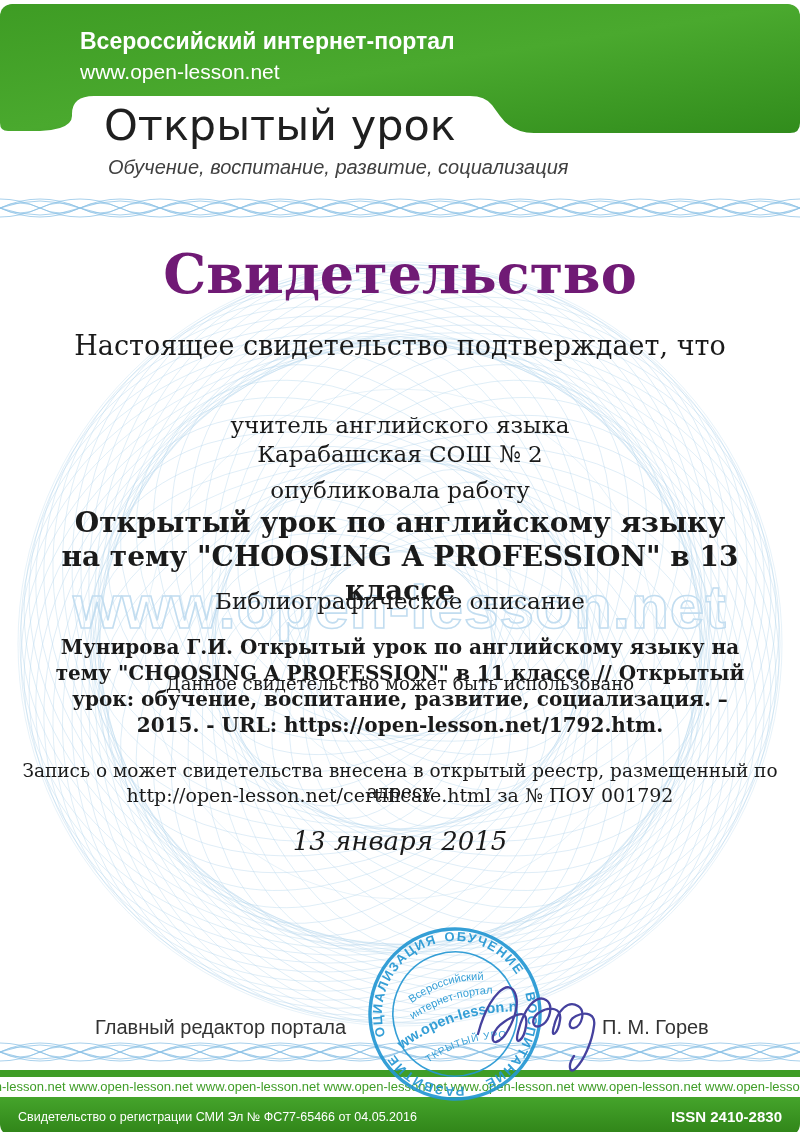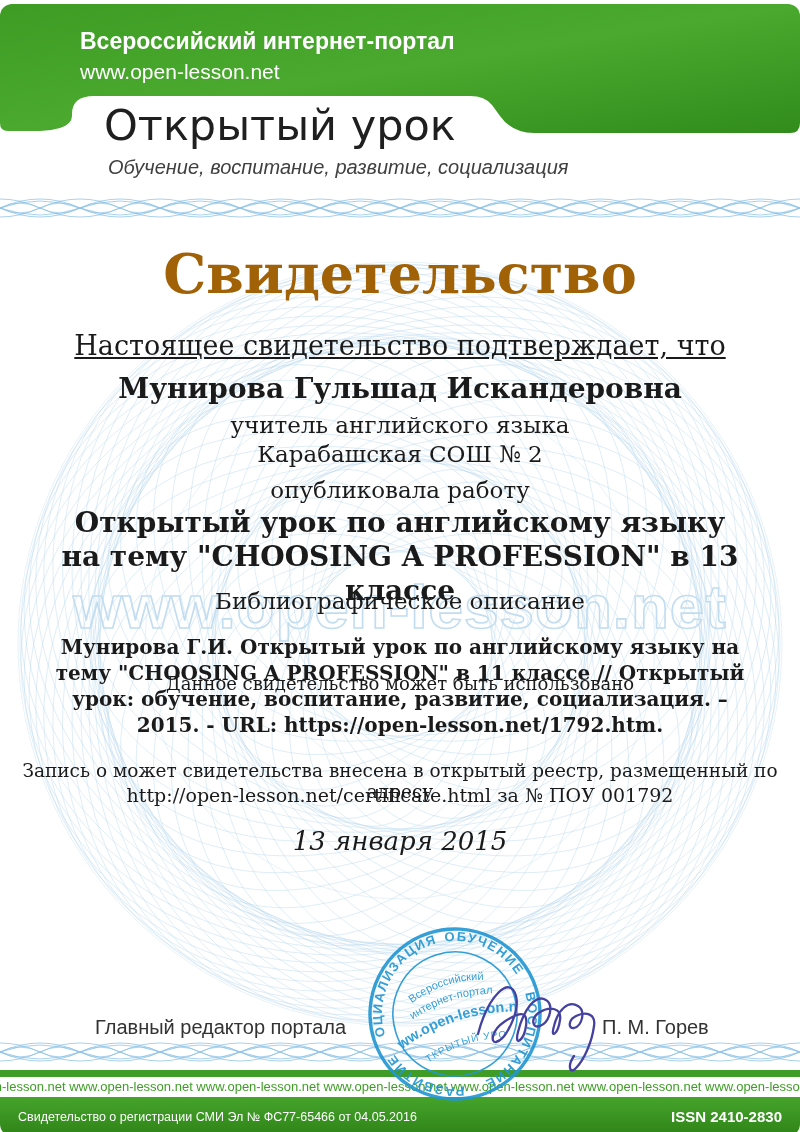--- a/index.html
+++ b/index.html
@@ -12,22 +12,22 @@
   .hdr-title{top:24px;left:80px;color:#fff;font-size:23px;font-weight:bold;z-index:4;}
   .hdr-url{top:56px;left:80px;color:#fff;font-size:21px;z-index:4;}
   .logo-title{top:96px;left:104px;color:#1f1f1f;font-size:43px;font-family:"DejaVu Sans",sans-serif;z-index:4;letter-spacing:0;}
   .logo-sub{top:152px;left:108px;color:#404040;font-size:20px;font-style:italic;z-index:4;}
   
   .wave-band{left:0;width:800px;height:24px;z-index:1;}
   .rosette{top:210px;left:0;z-index:1;}
   .watermark{top:558px;left:0;z-index:1;}
   
   .serif{font-family:"DejaVu Serif","Liberation Serif",serif;color:#1a1a1a;}
-  .cert-title{top:238px;font-size:54px;font-weight:bold;color:#a16207;z-index:2;}
-  .cert-intro{top:326px;font-size:27px;z-index:2;text-decoration:underline;}
+  .cert-title{top:238px;font-size:54px;font-weight:bold;color:#701a75;z-index:2;}
+  .cert-intro{top:326px;font-size:27px;z-index:2;}
   .cert-name{top:368px;font-size:28px;font-weight:bold;z-index:2;}
   .cert-role{top:408px;font-size:23px;z-index:2;}
   .cert-school{top:437px;font-size:23px;z-index:2;}
   .cert-action{top:473px;font-size:23px;z-index:2;}
   .work-title{top:502px;font-size:28px;font-weight:bold;line-height:34px;padding:0 55px;z-index:2;}
   .biblio-head{top:584px;font-size:23px;z-index:2;}
   .biblio-text{top:630px;font-size:20px;font-weight:bold;line-height:26px;padding:0 48px;z-index:2;}
   .usage1{top:669px;font-size:18px;z-index:2;}
   .usage2{top:733px;font-size:19px;z-index:2;}
   .reg1{top:756px;font-size:18.5px;z-index:2;}
@@ -159,21 +159,20 @@
       <circle cx="400" cy="430" r="255" fill="none" stroke="#b3d5ec" stroke-width="0.7" opacity="0.45"></circle>
       <circle cx="400" cy="430" r="382" fill="none" stroke="#b3d5ec" stroke-width="0.7" opacity="0.45"></circle>
     </svg>
 
   <svg class="abs watermark" width="800" height="92" viewBox="0 0 800 92">
     <text x="400" y="66" text-anchor="middle" font-size="62" font-weight="bold" font-family="Liberation Sans, sans-serif" fill="none" stroke="#c2ddf0" stroke-width="1.6" letter-spacing="1">www.open-lesson.net</text>
   </svg>
 
   <div class="abs ctr serif cert-title">Свидетельство</div>
   <div class="abs ctr serif cert-intro">Настоящее свидетельство подтверждает, что</div>
-  <div class="abs ctr serif cert-name">Мунирова Гульшад Искандеровна</div>
   <div class="abs ctr serif cert-role">учитель английского языка</div>
   <div class="abs ctr serif cert-school">Карабашская СОШ № 2</div>
   <div class="abs ctr serif cert-action">опубликовала работу</div>
   <div class="abs ctr serif work-title">Открытый урок по английскому языку на тему "CHOOSING A PROFESSION" в 13 классе</div>
   <div class="abs ctr serif biblio-head">Библиографическое описание</div>
   <div class="abs ctr serif biblio-text">Мунирова Г.И. Открытый урок по английскому языку на тему "CHOOSING A PROFESSION" в 11 классе // Открытый урок: обучение, воспитание, развитие, социализация. – 2015. - URL: https://open-lesson.net/1792.htm.</div>
   <div class="abs ctr serif usage1">Данное свидетельство может быть использовано</div>
   <div class="abs ctr serif reg1">Запись о может свидетельства внесена в открытый реестр, размещенный по адресу</div>
   <div class="abs ctr serif reg2">http://open-lesson.net/certificate.html за № ПОУ 001792</div>
   <div class="abs ctr serif cert-date">13 января 2015</div>

